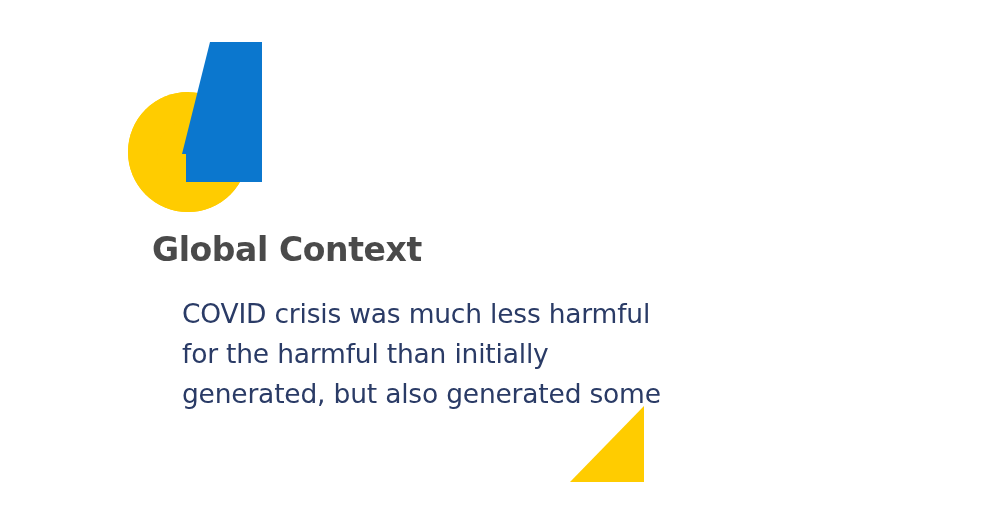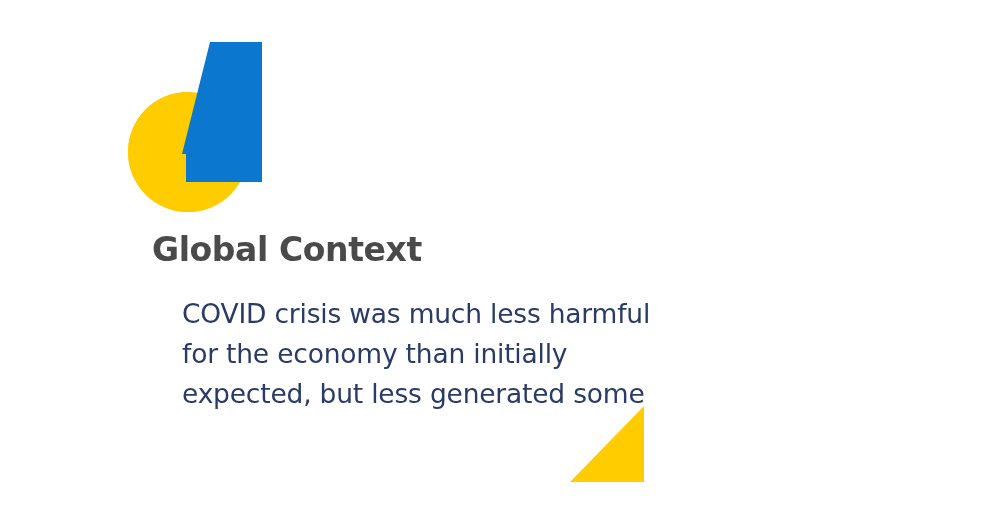--- a/index.html
+++ b/index.html
@@ -113,22 +113,22 @@
 
       <polygon points="86,6 138,6 138,146 62,146 62,118 86,118" fill="#0b77ce"></polygon>
       <polygon points="86,6 86,118 58,118" fill="#0b77ce"></polygon>
     </svg>
   </div>
 
   <div class="title" style="color: rgb(74, 74, 74);">Global Context</div>
 
   <div class="body-text" style="color: rgb(42, 59, 102);">
     <span class="ln">COVID crisis was much less harmful</span>
-    <span class="ln">for the economy than initially</span>
-    <span class="ln">expected, but less generated some</span>
+    <span class="ln">for the harmful than initially</span>
+    <span class="ln">generated, but also generated some</span>
   </div>
 
   <div class="triangle">
     <svg viewBox="0 0 74 76" xmlns="http://www.w3.org/2000/svg" aria-hidden="true">
       <polygon points="74,0 74,76 0,76" fill="#ffcc00"></polygon>
     </svg>
   </div>
 
 </div>
 

